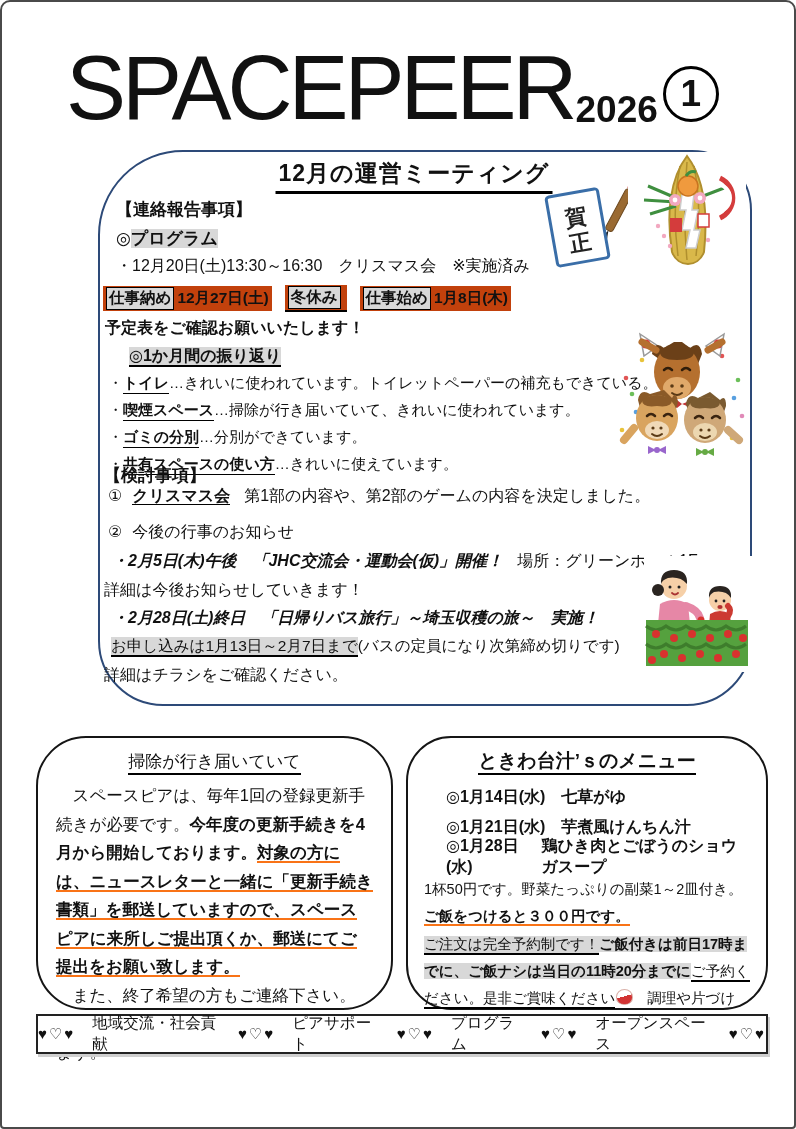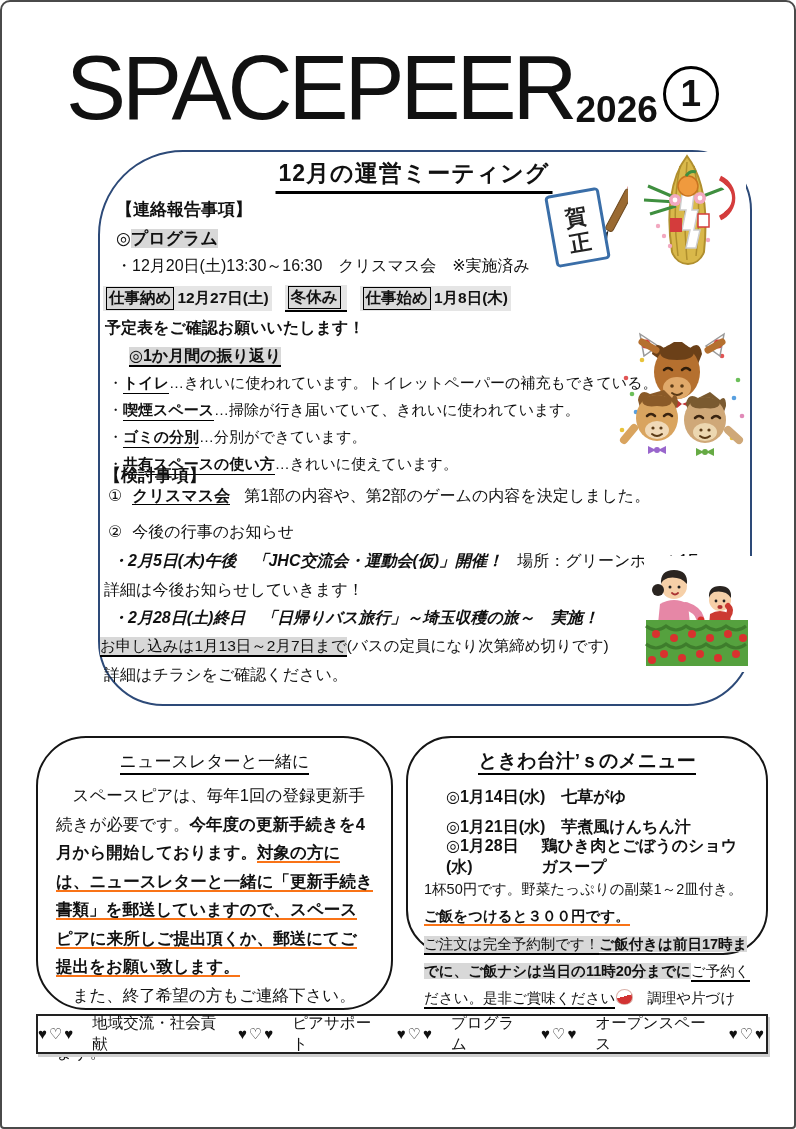--- a/index.html
+++ b/index.html
@@ -16,52 +16,52 @@
   
   .meeting-box{position:absolute;left:96px;top:148px;width:650px;height:552px;
     border:2px solid #2d4a78;border-radius:85px 60px 65px 65px;}
   .meeting-box>div{position:absolute;white-space:nowrap;}
   .m-title{left:50%;top:6px;transform:translateX(-54%);font-size:23px;font-weight:bold;
     border-bottom:3px solid #000;padding:0 3px 2px;letter-spacing:1px;}
   .m-report{left:16px;top:46px;font-size:17px;font-weight:bold;}
   .m-sched-head{left:16px;top:75px;font-size:17px;font-weight:bold;}
   .m-sched-item{left:16px;top:104px;font-size:16px;}
   .m-dates{left:3px;top:133px;font-size:15.5px;font-weight:600;display:flex;gap:13px;align-items:center;}
-  .seg{background:#e5e5e5;padding:1px 3px;display:inline-flex;align-items:center;}
+  .seg{background:#c2410c;padding:1px 3px;display:inline-flex;align-items:center;}
   .seg .tag{border:1.5px solid #000;padding:0 2px;margin-right:3px;background:#d8d8d8;}
   .seg.ul2{border-bottom:2px solid #000;align-items:flex-end;}
   .m-note{left:5px;top:166px;font-size:16px;font-weight:bold;}
   .m-review-head{left:5px;top:194px;font-size:16px;font-weight:600;margin-left:24px;}
   .m-bullets{left:8px;top:222px;font-size:15px;}
   .m-bullets .row{height:27px;display:flex;align-items:baseline;}
   .m-bullets .term{font-weight:bold;border-bottom:1.5px solid #000;}
   .m-disc-head{left:4px;top:312px;font-size:17px;font-weight:bold;}
   .m-d1{left:8px;top:334px;font-size:16px;}
   .m-d1 .term{font-weight:bold;border-bottom:1.5px solid #000;margin:0 14px 0 10px;}
   .m-d2{left:8px;top:370px;font-size:16px;}
   .m-d2 .txt{margin-left:10px;}
   .m-ev1{left:12px;top:399px;font-size:16px;}
   .m-ev2{left:12px;top:456px;font-size:16px;}
   .ital{font-style:italic;font-weight:bold;}
   .place{margin-left:14px;}
   .m-ev1note{left:4px;top:428px;font-size:16px;}
-  .m-apply{left:0;top:484px;font-size:15.5px;}
+  .m-apply{left:11px;top:484px;font-size:15.5px;}
   .m-flyer{left:4px;top:513px;font-size:16px;}
   .hl{background:#d8d8d8;}
   .ul{border-bottom:2px solid #000;padding-bottom:1px;}
   
   .illo{position:absolute;}
   .illo-gasho{left:538px;top:182px;}
   .illo-kazari{left:626px;top:150px;}
   .illo-horses{left:610px;top:318px;}
   .illo-berry{left:642px;top:554px;}
   
   .round-box{position:absolute;border:2.5px solid #151515;box-sizing:border-box;background:#fff;}
   .renewal-box{left:34px;top:734px;width:357px;height:274px;border-radius:50px;padding:12px 18px 0 18px;}
-  .menu-box{left:404px;top:734px;width:362px;height:219px;border-radius:45px;padding:10px 16px 0 16px;}
+  .menu-box{left:404px;top:734px;width:362px;height:274px;border-radius:45px;padding:10px 16px 0 16px;}
   .box-title{text-align:center;font-size:17px;}
   .box-title .t{border-bottom:2px solid #000;padding-bottom:2px;}
   .menu-box .box-title{font-size:19px;font-weight:bold;}
   .menu-box .box-title .t{border-bottom:2.5px solid #000;}
   .renewal-body{margin-top:8px;font-size:16.5px;line-height:28.5px;}
   .bold{font-weight:bold;}
   .bold-ul{font-weight:bold;border-bottom:2px solid #f97316;}
   .menu-items{margin-top:8px;font-size:16px;font-weight:bold;margin-left:22px;}
   .menu-items .mi{height:30px;display:flex;align-items:center;}
   .menu-items .dish{margin-left:16px;}
@@ -276,21 +276,21 @@
           <circle cx="38" cy="102" r="4"></circle>
           <circle cx="56" cy="98" r="4"></circle>
         <circle cx="74" cy="102" r="4"></circle>
           <circle cx="92" cy="98" r="4"></circle>
           <circle cx="8" cy="104" r="4"></circle>
       </g>
     </svg>
   </div>
 
   <div class="round-box renewal-box">
-    <div class="box-title"><span class="t">ニュースレターと一緒に</span></div>
+    <div class="box-title"><span class="t">掃除が行き届いていて</span></div>
     <div class="renewal-body">
       <span>　スペースピアは、毎年1回の登録更新手続きが必要です。</span><span class="bold">今年度の更新手続きを4月から開始しております。</span><span class="bold-ul">対象の方には、ニュースレターと一緒に「更新手続き書類」を郵送していますので、スペースピアに来所しご提出頂くか、郵送にてご提出をお願い致します。</span>
       <div>　また、終了希望の方もご連絡下さい。</div>
       <div>ご理解ご協力の程、よろしくお願い致します。</div>
     </div>
   </div>
 
   <div class="round-box menu-box">
     <div class="box-title"><span class="t">ときわ台汁’ｓのメニュー</span></div>
     <div class="menu-items">

